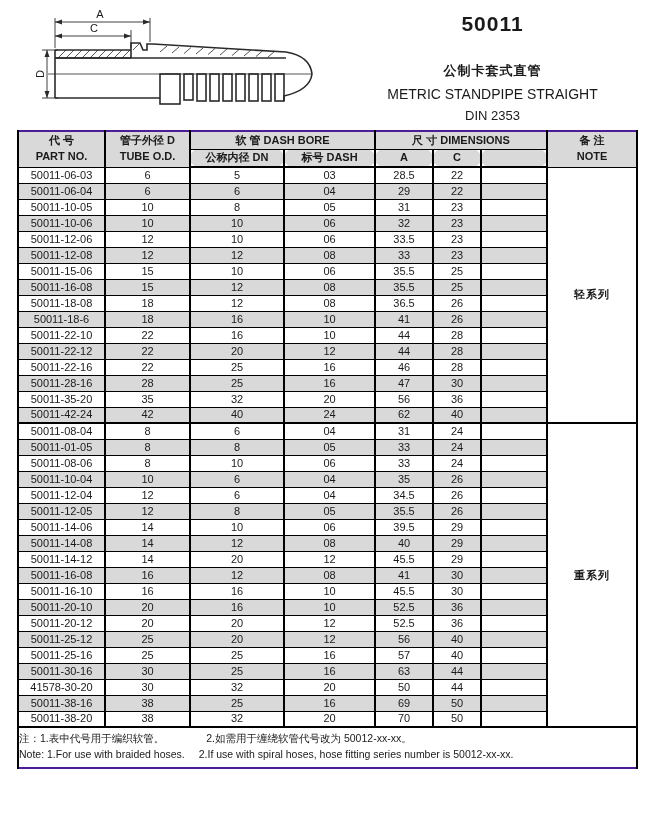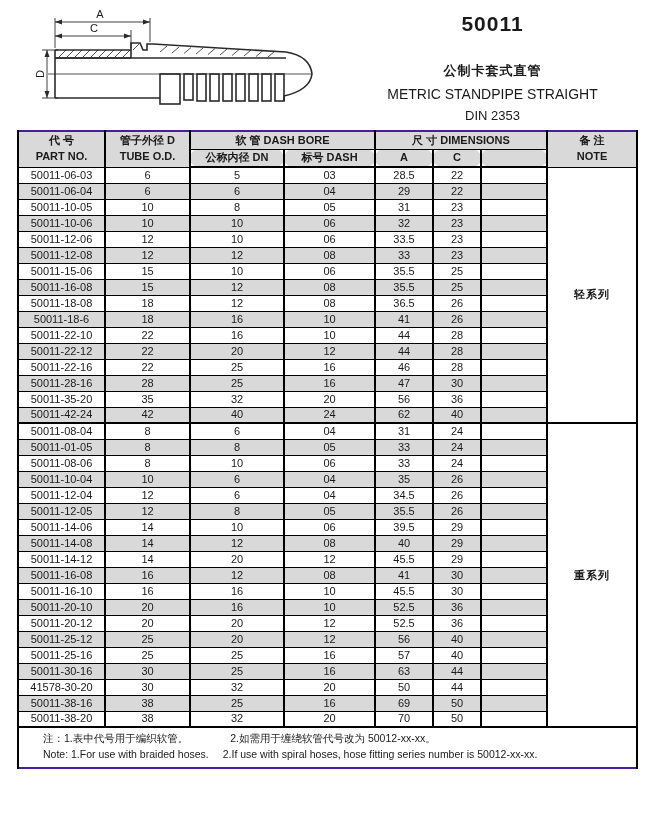--- a/index.html
+++ b/index.html
@@ -56,21 +56,21 @@
   thead th { background: #d9d9d9; font-weight: bold; height: 18px; }
   thead tr:last-child th { border-bottom-width: 2px; border-radius: 9px; }
   .two-line { line-height: 1.45; }
   tbody td { background: #ffffff; }
   tbody tr:nth-child(even) td:not(.note-cell) { background: #d9d9d9; }
   tbody.section-divider tr:first-child td { border-top-width: 2px; border-radius: 6px; }
   td.note-cell { background: #ffffff !important; font-weight: bold; letter-spacing: 1px; }
   tfoot td {
     border-top-width: 2px;
     text-align: left;
-    padding: 3px 6px 4px 24px;
+    padding: 3px 6px 4px 0;
     font-size: 10.5px;
     height: auto;
     white-space: normal;
     line-height: 1.5;
     margin-left: 26px;
   }
   tfoot .seg-gap-zh { margin-left: 42px; }
   tfoot .seg-gap-en { margin-left: 14px; }
 </style>
 </head>

